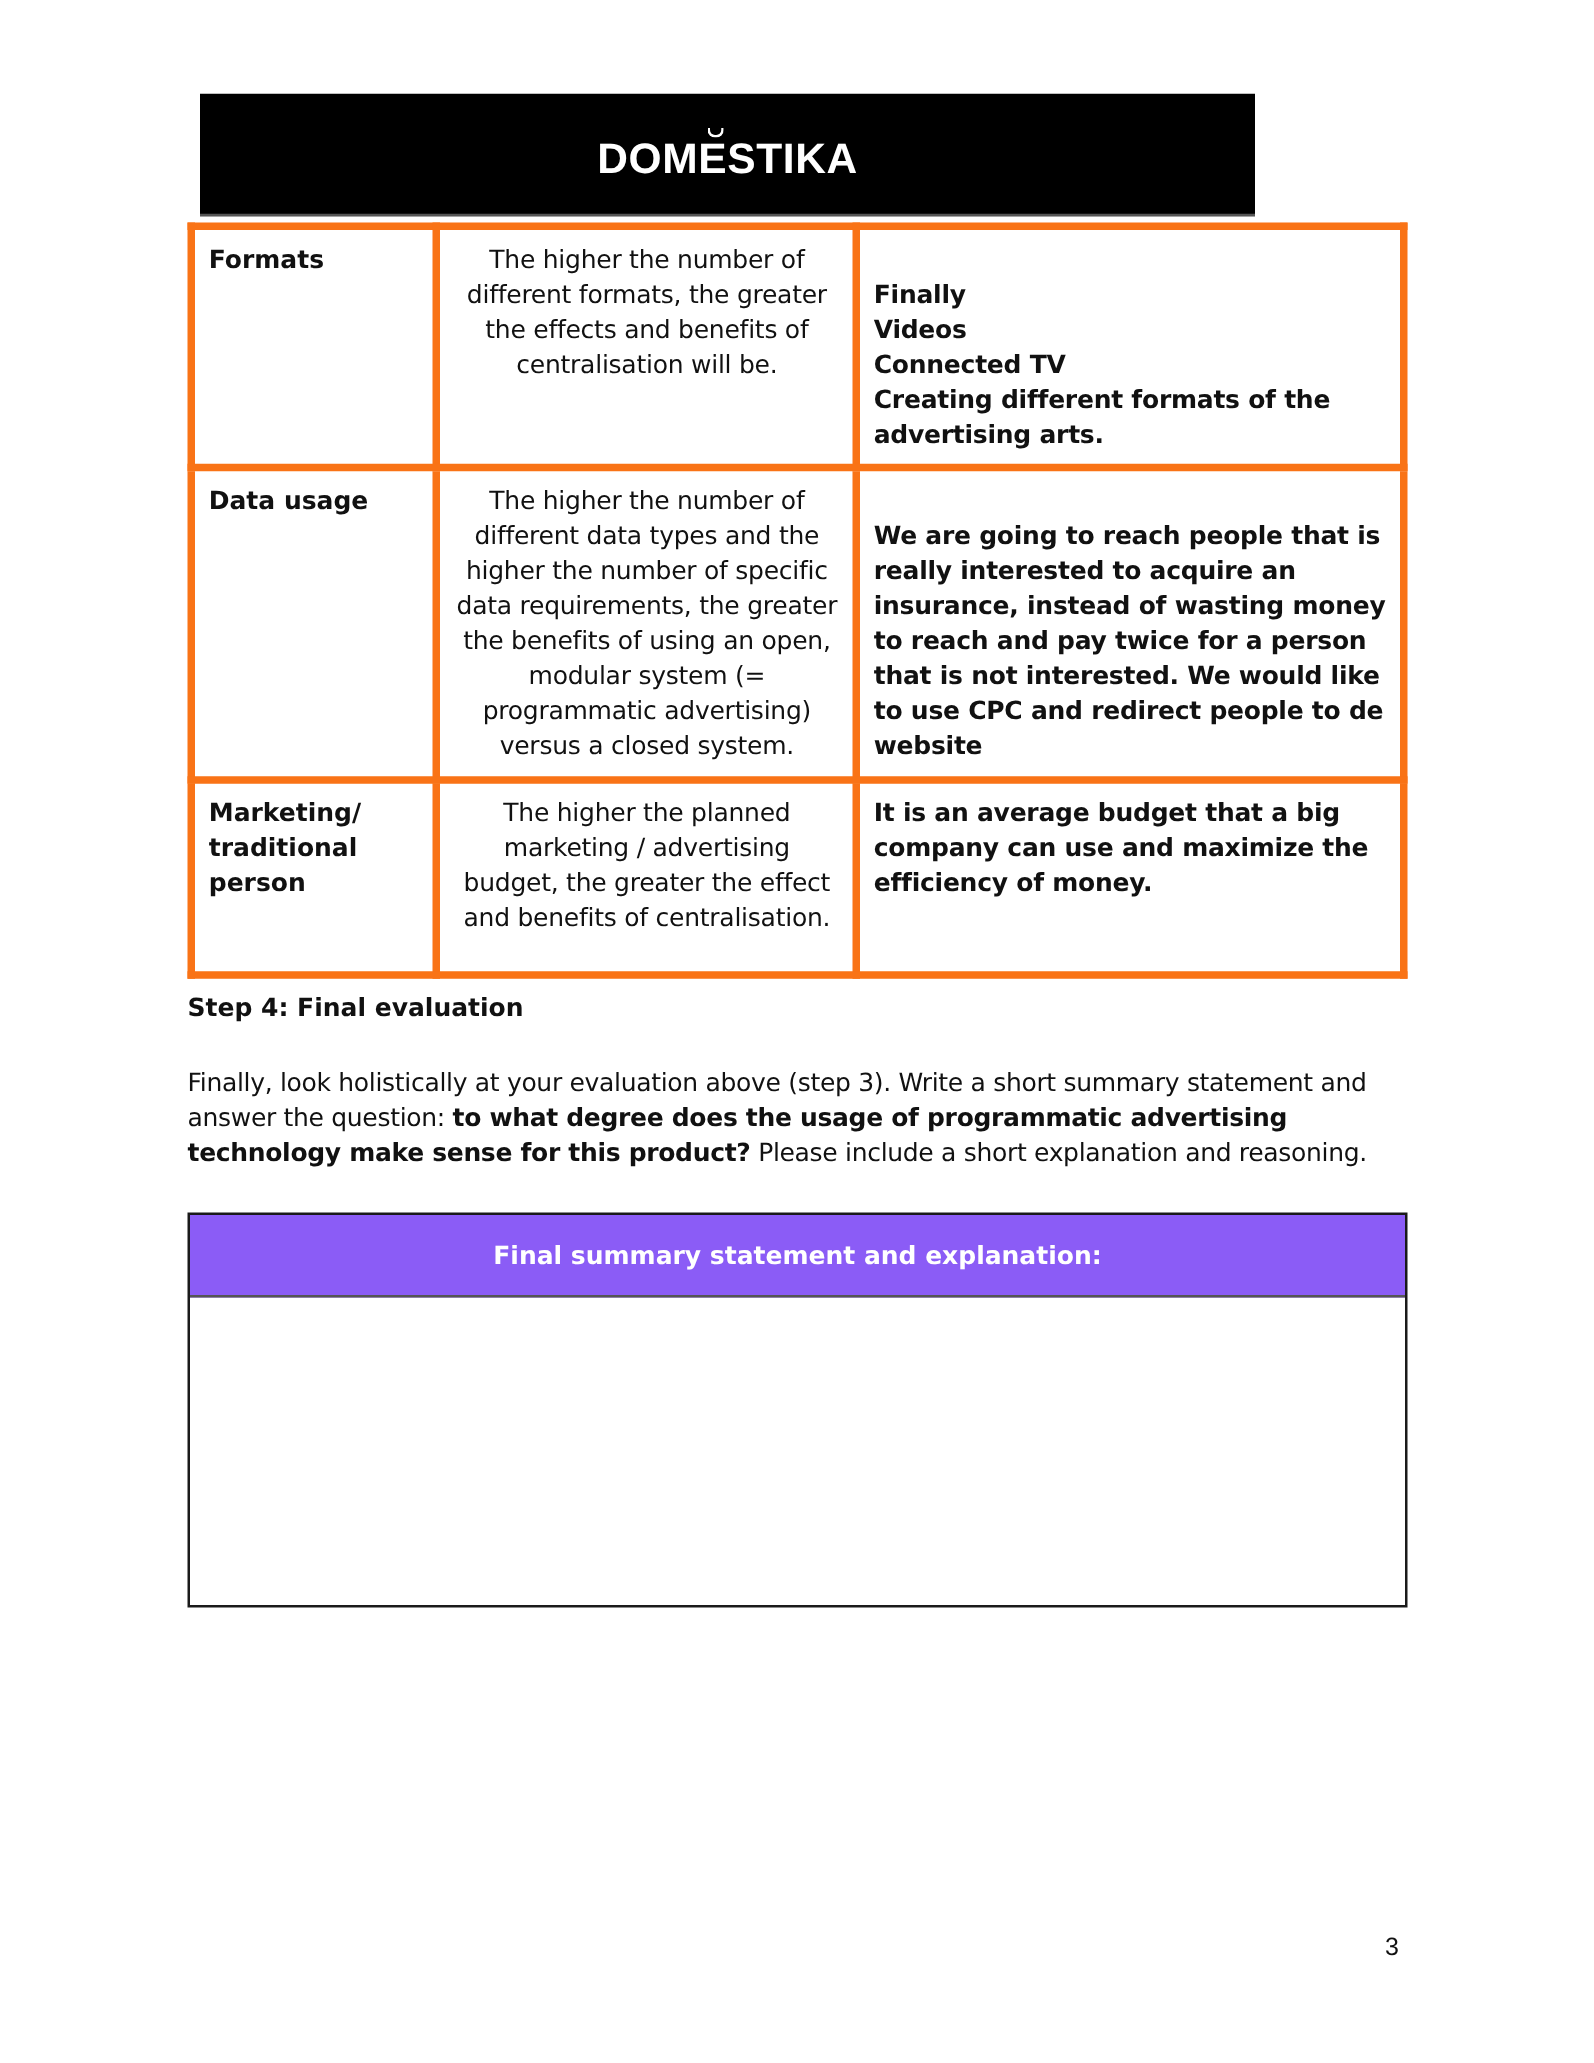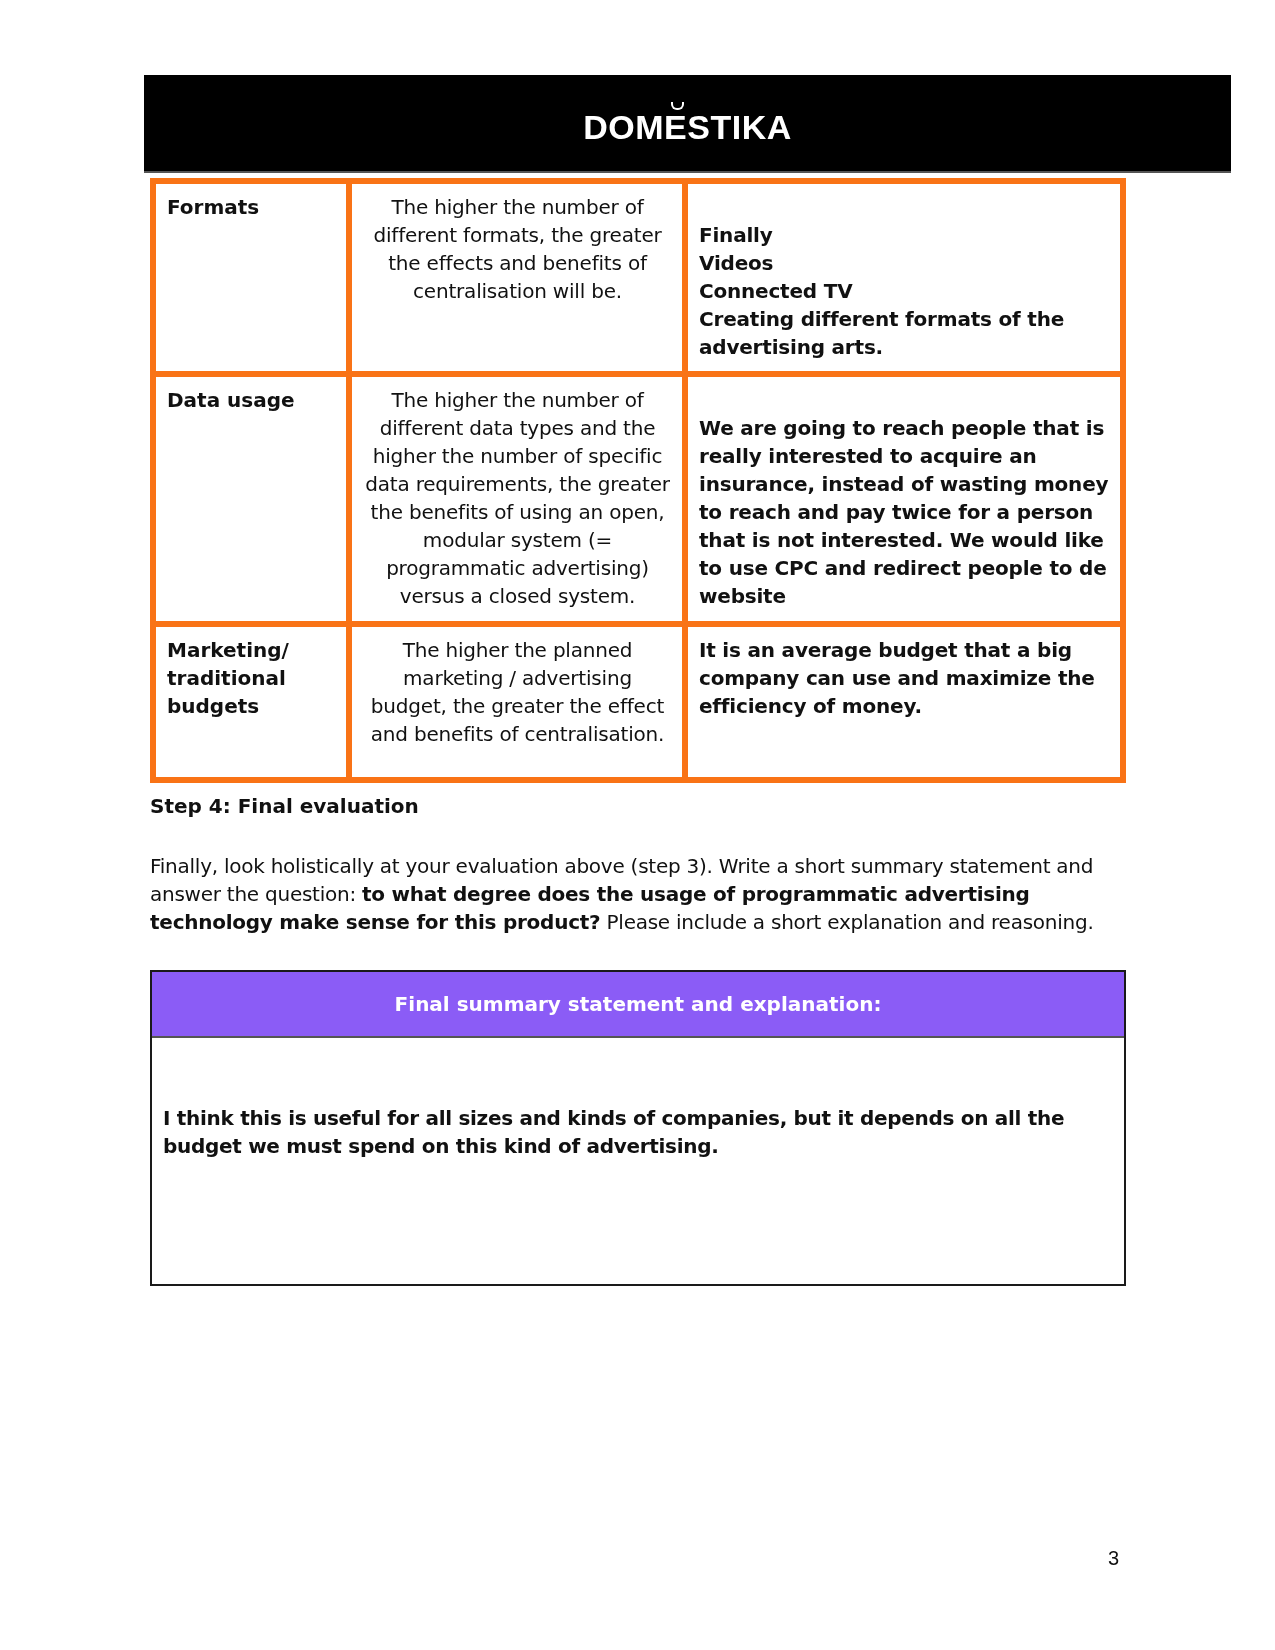--- a/index.html
+++ b/index.html
@@ -5,22 +5,22 @@
     * { box-sizing: border-box; margin: 0; padding: 0; }
     html, body { width: 1275px; height: 1650px; background: #ffffff; }
     body {
       position: relative;
       font-family: "DejaVu Sans", "Liberation Sans", sans-serif;
       color: #111111;
       overflow: hidden;
     }
     .logo-bar {
       position: absolute;
-      left: 144px; top: 75px;
-      width: 1087px; height: 98px;
+      left: 160px; top: 75px;
+      width: 844px; height: 98px;
       background: #000000;
       border-bottom: 2px solid #555;
       display: flex; align-items: center; justify-content: center;
     }
     .logo {
       color: #ffffff;
       font-family: "Liberation Sans", sans-serif;
       font-weight: 700;
       font-size: 34px;
       letter-spacing: 0.5px;
@@ -133,32 +133,31 @@
     <td class="c1">Data usage</td>
     <td class="c2">The higher the number of different data types and the higher the number of specific data requirements, the greater the benefits of using an open, modular system (= programmatic advertising) versus a closed system.</td>
     <td class="c3">
       <span class="pad-top-2">We are going to reach people that is really interested to acquire an insurance, instead of wasting money to reach and pay twice for a person that is not interested. We would like to use CPC and redirect people to de website</span>
     </td>
   </tr>
   <tr class="r3">
     <td class="c1">
       <span class="line">Marketing/</span>
       <span class="line">traditional</span>
-      <span class="line">budgets</span>
+      <span class="line">person</span>
     </td>
     <td class="c2">The higher the planned marketing / advertising budget, the greater the effect and benefits of centralisation.</td>
     <td class="c3">It is an average budget that a big company can use and maximize the efficiency of money.</td>
   </tr>
 </tbody>
   </table>
 
 <div class="step-heading">Step 4: Final evaluation</div>
 
 <p class="instructions"><span>Finally, look holistically at your evaluation above (step 3). Write a short summary statement and answer the question: </span><b>to what degree does the usage of programmatic advertising technology make sense for this product?</b><span> Please include a short explanation and reasoning.</span></p>
 
 <div class="summary-box">
   <div class="summary-head">Final summary statement and explanation:</div>
   <div class="summary-body">
-    <span class="line">I think this is useful for all sizes and kinds of companies, but it depends on all the budget we must spend on this kind of advertising.</span>
   </div>
 </div>
 
 <div class="page-num">3</div>
 
 </body></html>

